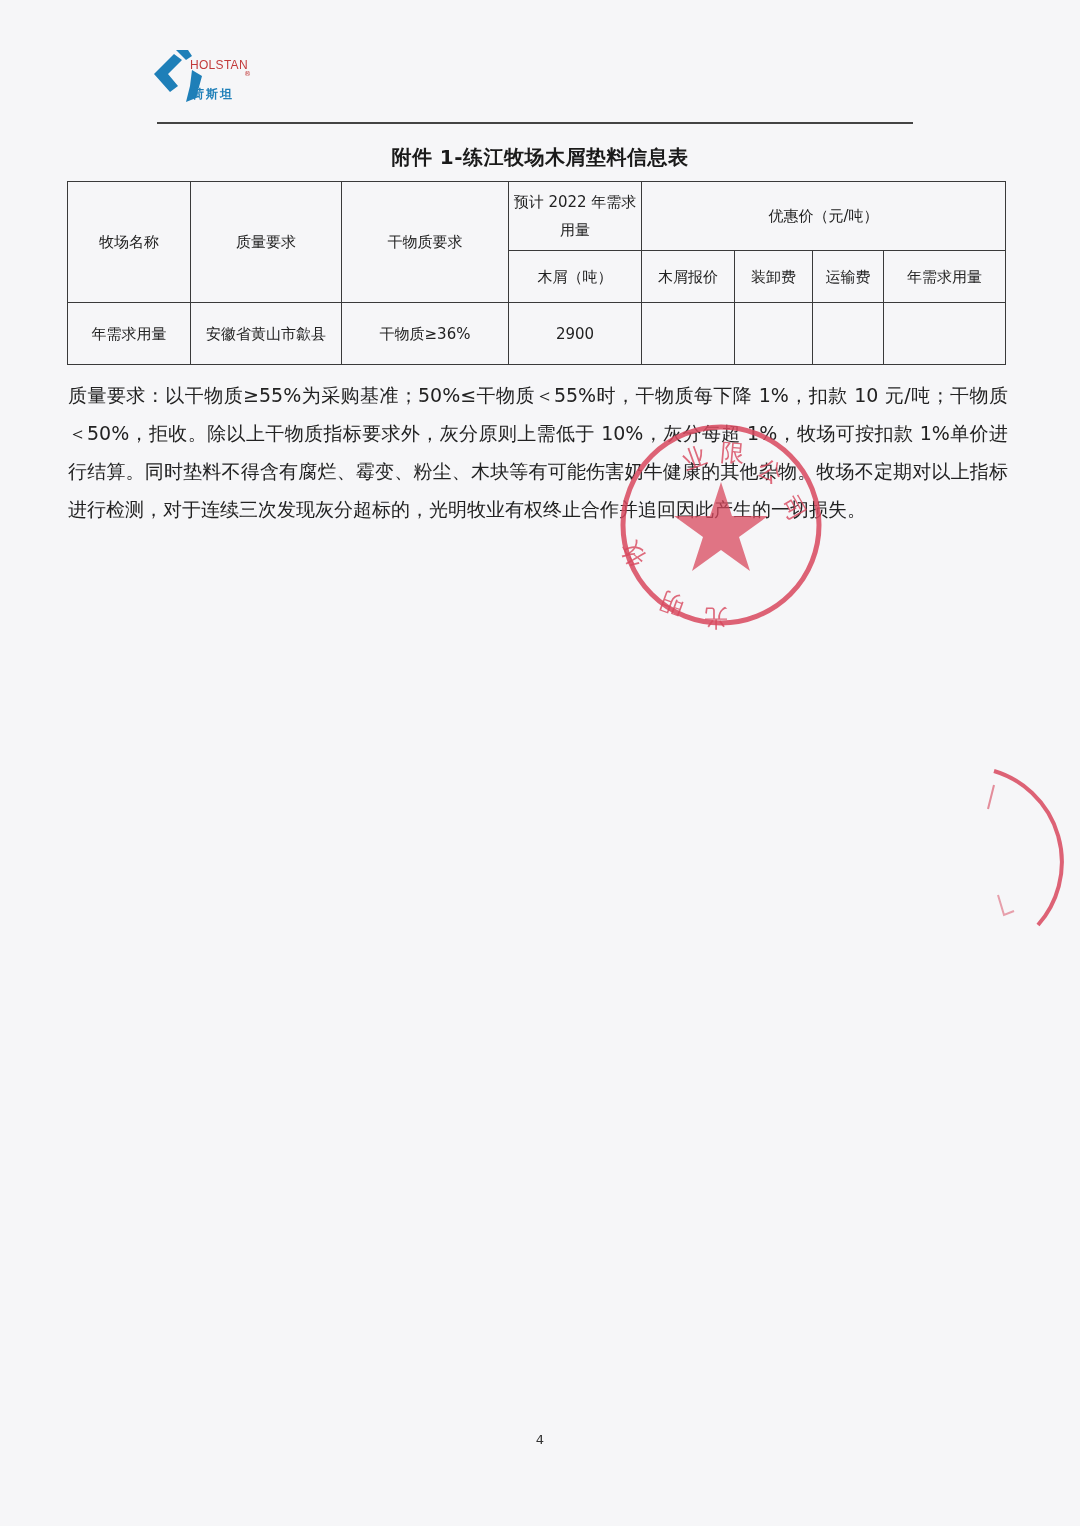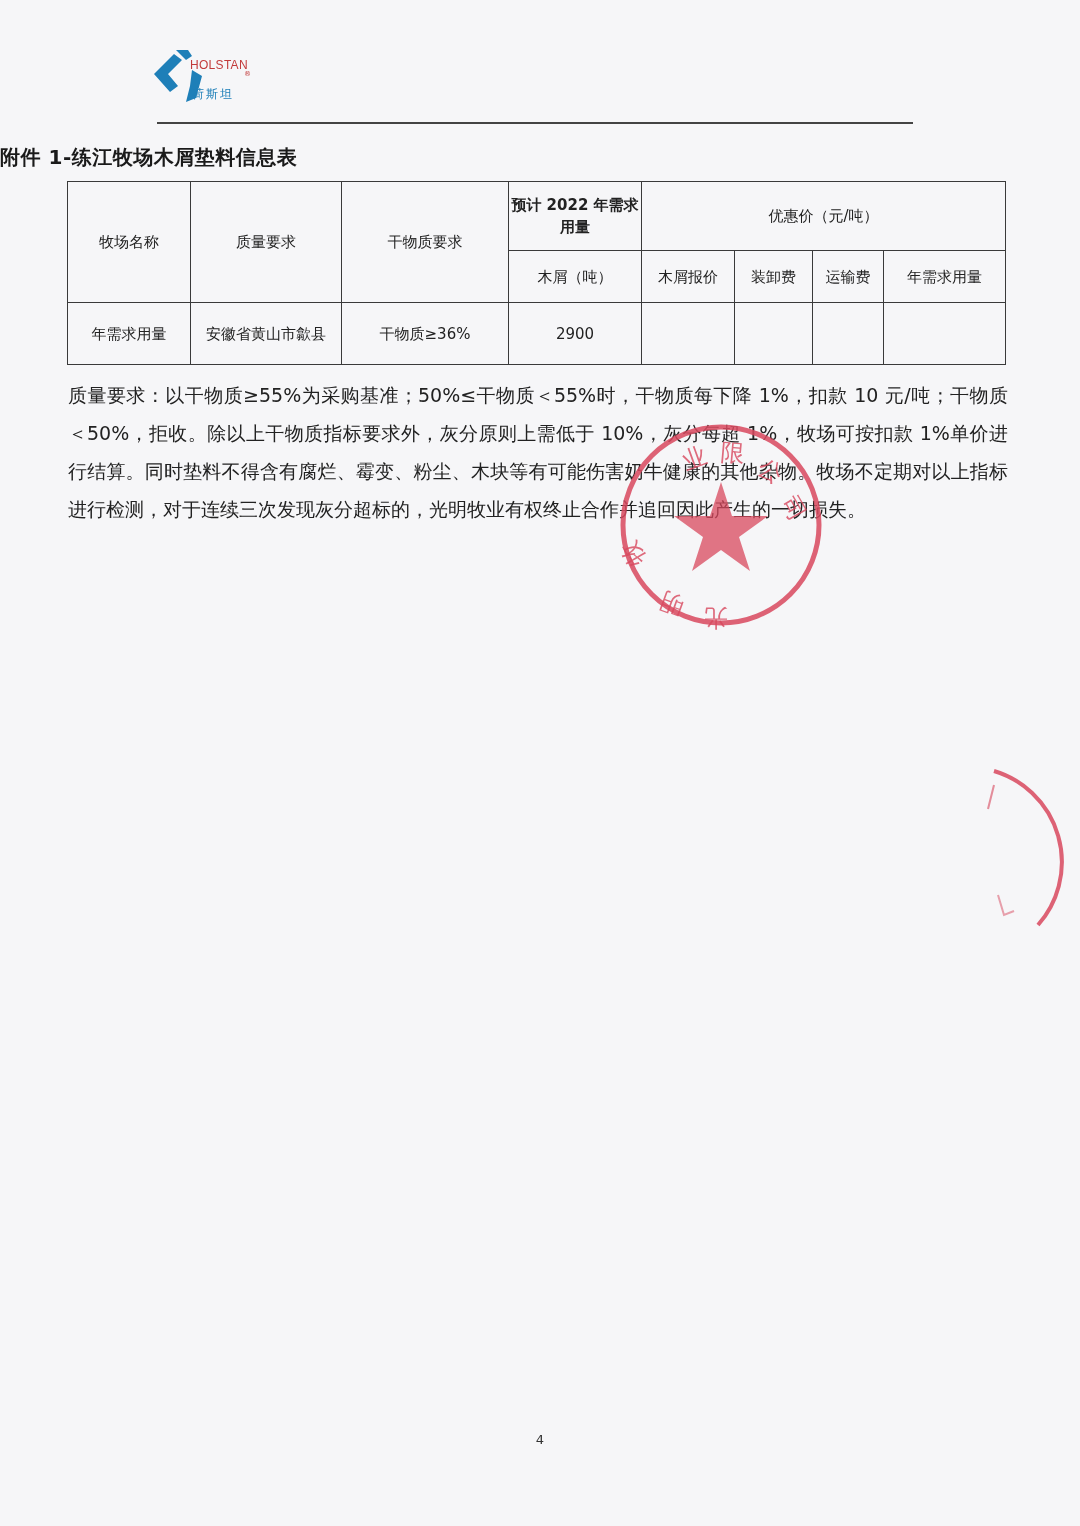--- a/index.html
+++ b/index.html
@@ -4,23 +4,23 @@
 <style>
   html, body { margin:0; padding:0; }
   body {
     width:1080px; height:1526px; background:#f6f6f8; position:relative; overflow:hidden;
     font-family:"DejaVu Sans","Liberation Sans",sans-serif; color:#222;
   }
   .logo { position:absolute; left:152px; top:46px; width:110px; height:60px; }
   .logo-mark { position:absolute; left:0; top:0; }
   .logo-en { position:absolute; left:38px; top:12px; font-size:12px; font-weight:normal; color:#c23a3a; letter-spacing:0.3px; font-family:"Liberation Sans",sans-serif; }
   .logo-reg { position:absolute; left:92px; top:24px; font-size:7px; color:#c23a3a; }
-  .logo-cn { position:absolute; left:40px; top:40px; font-size:12px; font-weight:normal; color:#1e7fb8; letter-spacing:2px; }
+  .logo-cn { position:absolute; left:40px; top:40px; font-size:12px; font-weight:bold; color:#1e7fb8; letter-spacing:2px; }
   .header-rule { position:absolute; left:157px; top:122px; width:756px; height:2px; background:#444; }
-  .title { position:absolute; left:0; width:1080px; top:144px; font-size:20px; font-weight:bold; color:#1a1a1a; letter-spacing:0.5px; }
+  .title { position:absolute; left:0; width:1080px; top:144px; text-align:center; font-size:20px; font-weight:bold; color:#1a1a1a; letter-spacing:0.5px; }
   table.info { position:absolute; left:67px; top:181px; border-collapse:collapse; table-layout:fixed; }
   table.info td { border:1.5px solid #3a3a3a; text-align:center; vertical-align:middle; font-size:15px; color:#222; padding:0; line-height:26px; }
   .quality { position:absolute; left:68px; top:376px; width:940px; font-size:19px; line-height:38px; color:#222; text-align:justify; }
   .stamp { position:absolute; left:616px; top:420px; width:210px; height:210px; }
   .stamp-partial { position:absolute; left:980px; top:765px; width:90px; height:170px; }
   .page-num { position:absolute; left:0; width:1080px; top:1432px; text-align:center; font-size:13px; color:#333; }
 </style>
 </head>
 <body>
 
@@ -48,21 +48,21 @@
     <col style="width:93px">
       <col style="width:78px">
       <col style="width:71px">
       <col style="width:122px">
   </colgroup>
   <tbody>
       <tr style="height:69px">
     <td rowspan="2">牧场名称</td>
     <td rowspan="2">质量要求</td>
     <td rowspan="2">干物质要求</td>
-    <td style="padding:0 2px;line-height:22px;font-weight:bold;">预计 2022 年需求用量</td>
+    <td style="padding:0 2px;line-height:28px;">预计 2022 年需求用量</td>
     <td colspan="4">优惠价（元/吨）</td>
   </tr>
   <tr style="height:52px">
     <td>木屑（吨）</td>
     <td>木屑报价</td>
     <td>装卸费</td>
     <td>运输费</td>
     <td>年需求用量</td>
   </tr>
   <tr style="height:62px">

